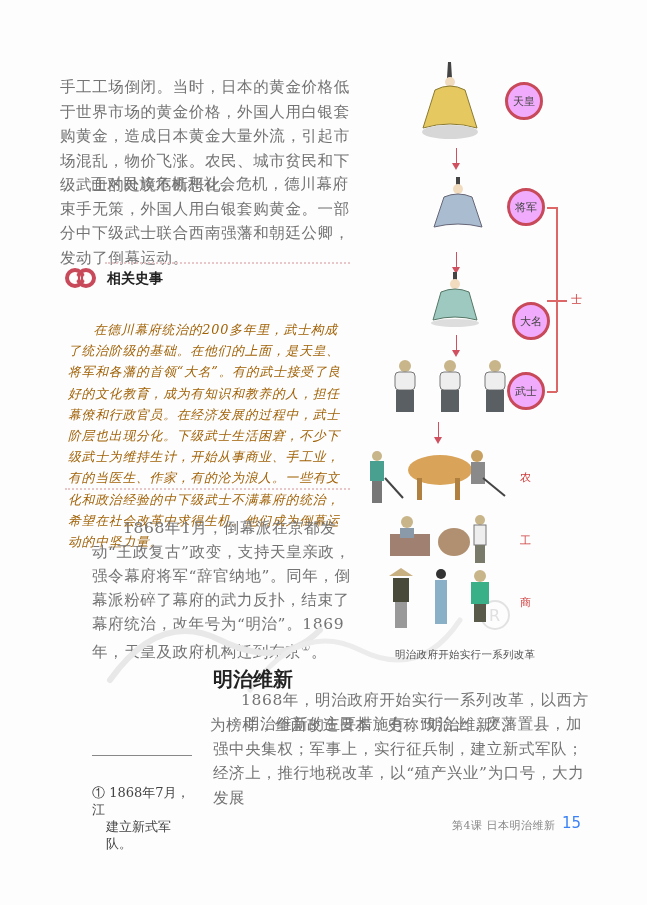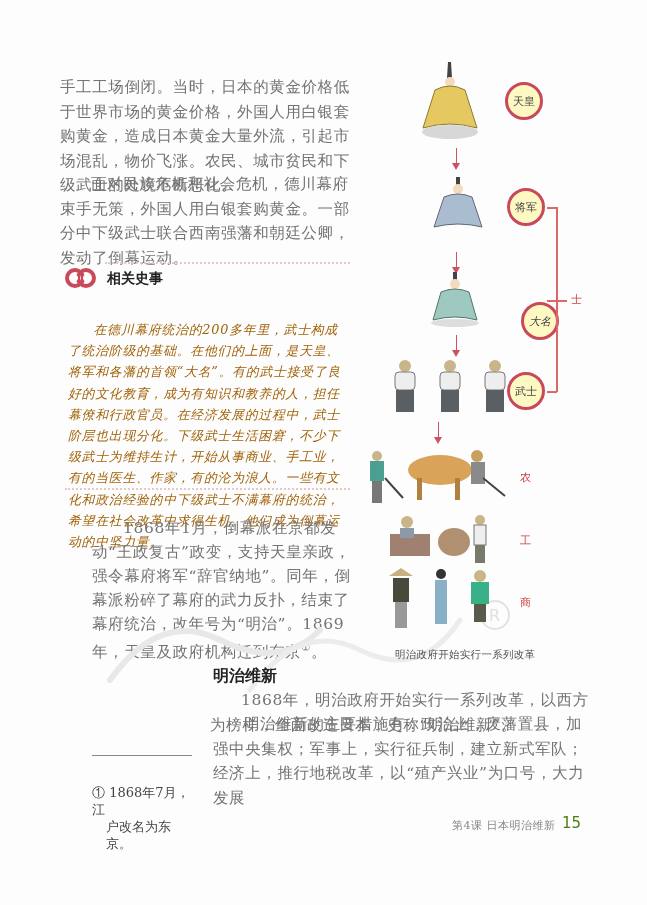--- a/index.html
+++ b/index.html
@@ -20,39 +20,39 @@
     #history-icon { position: absolute; left: 0; top: 7px; width: 32px; height: 26px; }
     #history-title { position: absolute; left: 34px; top: 12px; font-family: "DejaVu Sans", sans-serif; font-weight: bold; font-size: 14px; color: #222; margin-left: 8px; }
     #history-text { position: absolute; left: 3px; top: 33px; width: 282px; font-size: 12.8px; line-height: 21.2px; letter-spacing: 0.8px; color: #a16207; font-style: italic; text-indent: 2em; margin-top: 28px; }
 
     #meiji-1868-para { left: 92px; top: 516px; width: 260px; font-size: 15.5px; line-height: 24px; }
 
     
     #watermark { position: absolute; left: 100px; top: 580px; width: 440px; height: 120px; pointer-events: none; }
 
     
-    #section-heading { position: absolute; left: 213px; top: 666px; font-family: Liberation Sans, sans-serif; font-weight: bold; font-size: 16px; color: #222; }
+    #section-heading { position: absolute; left: 213px; top: 666px; font-family: Liberation Sans, sans-serif; font-weight: bold; font-size: 20px; color: #222; }
     #meiji-para1 { left: 210px; top: 688px; width: 380px; }
     #meiji-para2 { left: 213px; top: 712px; width: 380px; }
 
     
     #footnote-rule { position: absolute; left: 92px; top: 755px; width: 100px; border-top: 1px solid #888; }
     #footnote { position: absolute; left: 92px; top: 784px; width: 100px; font-size: 13px; line-height: 17px; color: #444; }
     #footnote .fn2 { display: block; padding-left: 14px; }
 
     
     #footer-lesson { position: absolute; left: 452px; top: 818px; font-size: 11px; color: #888; letter-spacing: 0.5px; }
-    #footer-page { position: absolute; left: 562px; top: 814px; font-family: "DejaVu Sans", sans-serif; font-size: 15px; color: #4d7c0f; }
+    #footer-page { position: absolute; left: 562px; top: 814px; font-family: "DejaVu Sans", sans-serif; font-size: 15px; color: #3b82f6; }
 
     
     #diagram { position: absolute; left: 360px; top: 60px; width: 240px; height: 610px; }
     .figure { position: absolute; }
     .arrow { position: absolute; width: 0; border-left: 1.5px solid #d05060; }
     .arrow::after { content: ""; position: absolute; left: -5px; bottom: -6px; border-left: 4.5px solid transparent; border-right: 4.5px solid transparent; border-top: 7px solid #d05060; }
-    .rank-circle { position: absolute; width: 38px; height: 38px; border: 3px solid #c84a5a; border-radius: 50%; background: #fef9c3; display: flex; align-items: center; justify-content: center; font-size: 11px; color: #444; }
+    .rank-circle { position: absolute; width: 38px; height: 38px; border: 3px solid #c84a5a; border-radius: 50%; background: #f0abfc; display: flex; align-items: center; justify-content: center; font-size: 11px; color: #444; }
     .bracket-line { position: absolute; background: #d66; }
     .class-label { position: absolute; font-size: 11px; color: #d04040; }
     #shi-label { position: absolute; font-size: 11px; color: #d04040; }
     #diagram-caption { position: absolute; left: 395px; top: 648px; font-size: 10.5px; color: #555; letter-spacing: 0.3px; }
   </style>
 </head>
 <body>
 
 <div class="para" id="top-para">手工工场倒闭。当时，日本的黄金价格低于世界市场的黄金价格，外国人用白银套购黄金，造成日本黄金大量外流，引起市场混乱，物价飞涨。农民、城市贫民和下级武士的处境不断恶化。</div>
 
@@ -80,21 +80,21 @@
   <text x="389" y="41" font-size="16" fill="#e0e0e0" font-family="DejaVu Sans, sans-serif">R</text>
 </svg>
 
 <div id="section-heading">明治维新</div>
 <div class="para indent" id="meiji-para1">1868年，明治政府开始实行一系列改革，以西方为榜样，全面改造日本，史称“明治维新”。</div>
 <div class="para indent" id="meiji-para2">明治维新的主要措施有：政治上，废藩置县，加强中央集权；军事上，实行征兵制，建立新式军队；经济上，推行地税改革，以“殖产兴业”为口号，大力发展</div>
 
 <div id="footnote-rule"></div>
 <div id="footnote">
   <span>① 1868年7月，江</span>
-  <span class="fn2">户改名为东京。</span>
+  <span class="fn2">建立新式军队。</span>
 </div>
 
 <div id="diagram">
 
   <svg class="figure" style="left:55px;top:0px;" width="70" height="80" viewBox="0 0 70 80">
     <path d="M33 2 L36 2 L37 18 L32 18 Z" fill="#444"></path>
     <circle cx="35" cy="22" r="5" fill="#f1dcc0"></circle>
     <path d="M20 30 Q35 22 50 30 L62 68 Q35 60 8 68 Z" fill="#e6c860" stroke="#8a7a30" stroke-width="1"></path>
     <ellipse cx="35" cy="72" rx="28" ry="7" fill="#d7d7d7"></ellipse>
   </svg>
@@ -114,21 +114,21 @@
     </div>
 
   <div class="arrow" style="left:96px;top:192px;height:16px;"></div>
 
   <svg class="figure" style="left:65px;top:210px;" width="60" height="60" viewBox="0 0 60 60">
     <path d="M28 2 L32 2 L32 10 L28 10 Z" fill="#444"></path>
     <circle cx="30" cy="14" r="5" fill="#f1dcc0"></circle>
     <path d="M16 22 Q30 16 44 22 L52 50 Q30 44 8 50 Z" fill="#9dc9c0" stroke="#576" stroke-width="1"></path>
     <ellipse cx="30" cy="53" rx="24" ry="4" fill="#ddd"></ellipse>
   </svg>
-  <div class="rank-circle" style="left:161px;top:242px;font-style:italic;">
+  <div class="rank-circle" style="left:152px;top:242px;">
       <span>大名</span>
     </div>
 
   <div class="arrow" style="left:96px;top:275px;height:16px;"></div>
 
   <svg class="figure" style="left:25px;top:298px;" width="140" height="60" viewBox="0 0 140 60">
     <g>
       <circle cx="20" cy="8" r="6" fill="#c9b58a"></circle>
       <rect x="10" y="14" width="20" height="18" rx="4" fill="#eee" stroke="#777"></rect>
       <rect x="11" y="32" width="18" height="22" fill="#5a5f63"></rect>

